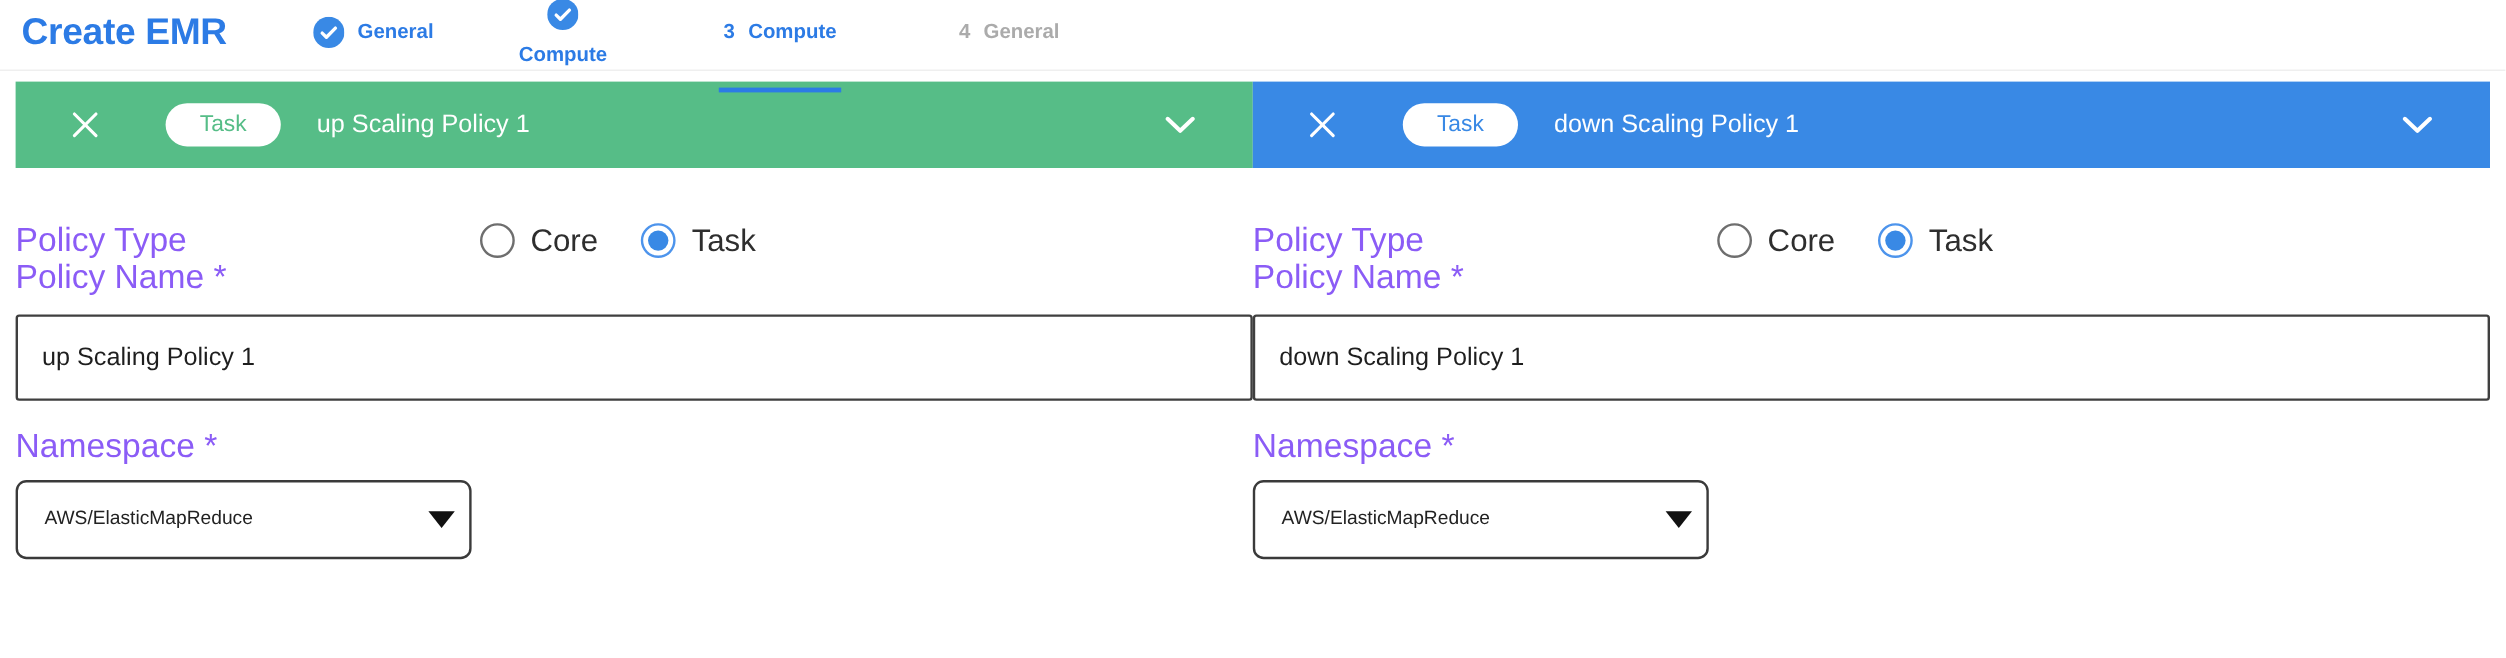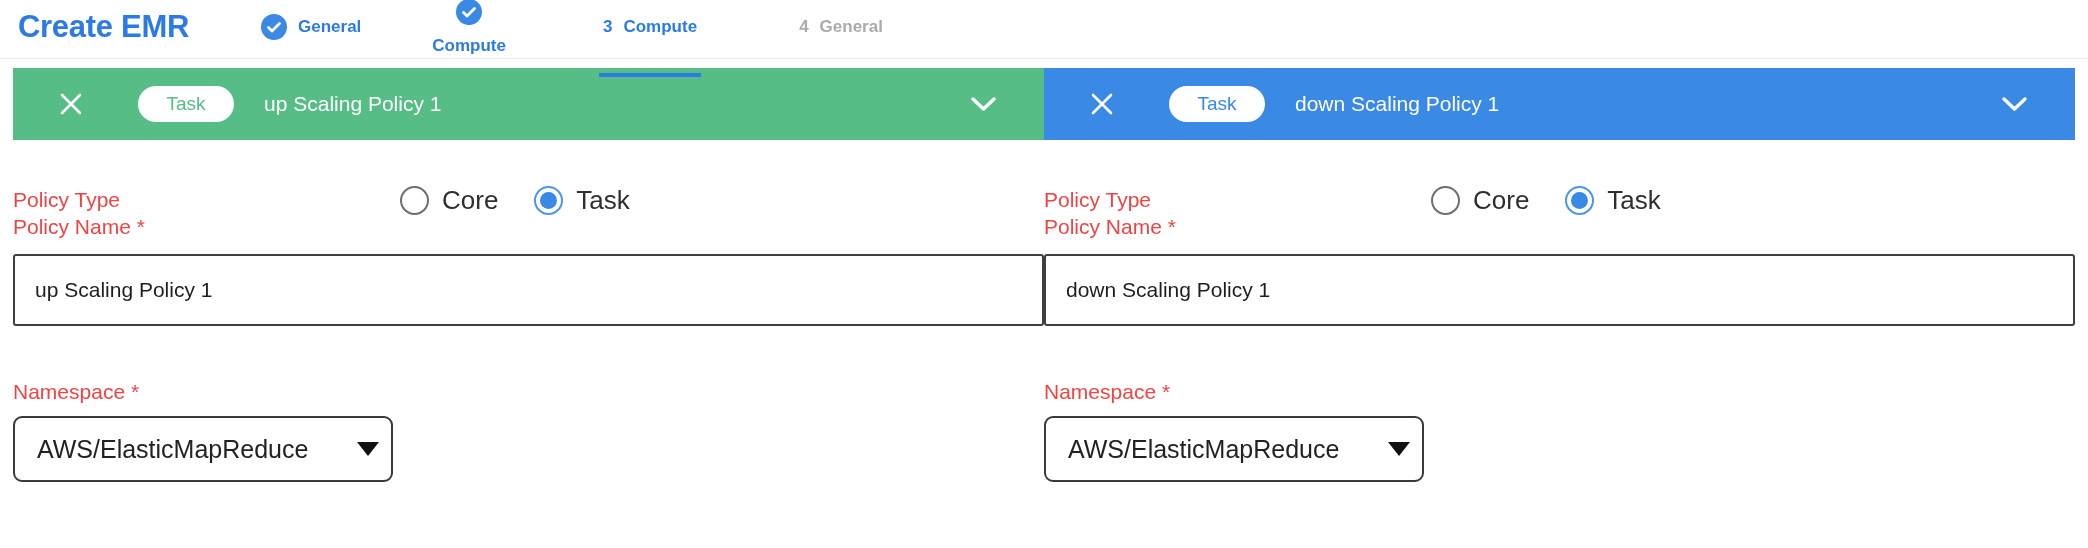--- a/index.html
+++ b/index.html
@@ -54,21 +54,21 @@
     font-size:19px; padding:0 20px;
   }
   .panel.green .pill{ color:var(--green); }
   .panel.blue  .pill{ color:var(--blue); }
   .bar-title{ margin-left:30px; font-size:21px; }
   .chevron-icon{ margin-left:auto; width:27px; height:17px; cursor:pointer; }
   .chevron-icon polyline{ stroke:#fff; stroke-width:3.4; fill:none;
     stroke-linecap:round; stroke-linejoin:round; }
 
   
-  .field-label{ font-size:21px; color:#ef4444; }
+  .field-label{ font-size:28px; color:#8b5cf6; }
   .row-policy-type{ margin-top:45px; display:flex; align-items:center; height:30px; }
   .pt-label{ width:387px; flex:0 0 auto; }
   .radio-group{ display:flex; align-items:center; gap:36px; }
   .radio-option{ display:flex; align-items:center; gap:13px;
     font-size:26px; color:#2e2e2e; cursor:pointer; }
   .radio{
     width:29px; height:29px; border-radius:50%;
     border:2.5px solid #6e6e6e; background:#fff; position:relative; flex:0 0 auto;
   }
   .radio.selected{ border-color:#4d94ec; }
@@ -77,26 +77,26 @@
     background:var(--blue);
   }
 
   .label-policy-name{ display:block; }
   .text-input{
     display:block; margin-top:15px; width:100%; height:72px;
     border:2px solid #3f3f3f; border-radius:3px;
     font-size:21px; color:#1e1e1e; padding:0 20px;
     font-family:inherit; background:#fff; outline:none;
   }
-  .label-namespace{ display:block; margin-top:54px; }
+  .label-namespace{ display:block; margin-top:22px; }
   .select{
     margin-top:12px; width:380px; height:66px;
     border:2px solid #3a3a3a; border-radius:9px;
     display:flex; align-items:center; justify-content:space-between;
-    padding:0 12px 0 22px; font-size:25px; color:#222; cursor:pointer;
+    padding:0 12px 0 22px; font-size:16px; color:#222; cursor:pointer;
     background:#fff;
   }
   .caret-icon{
     width:0; height:0; flex:0 0 auto;
     border-left:11px solid transparent; border-right:11px solid transparent;
     border-top:14px solid #111;
   }
 </style>
 </head>
 <body>

